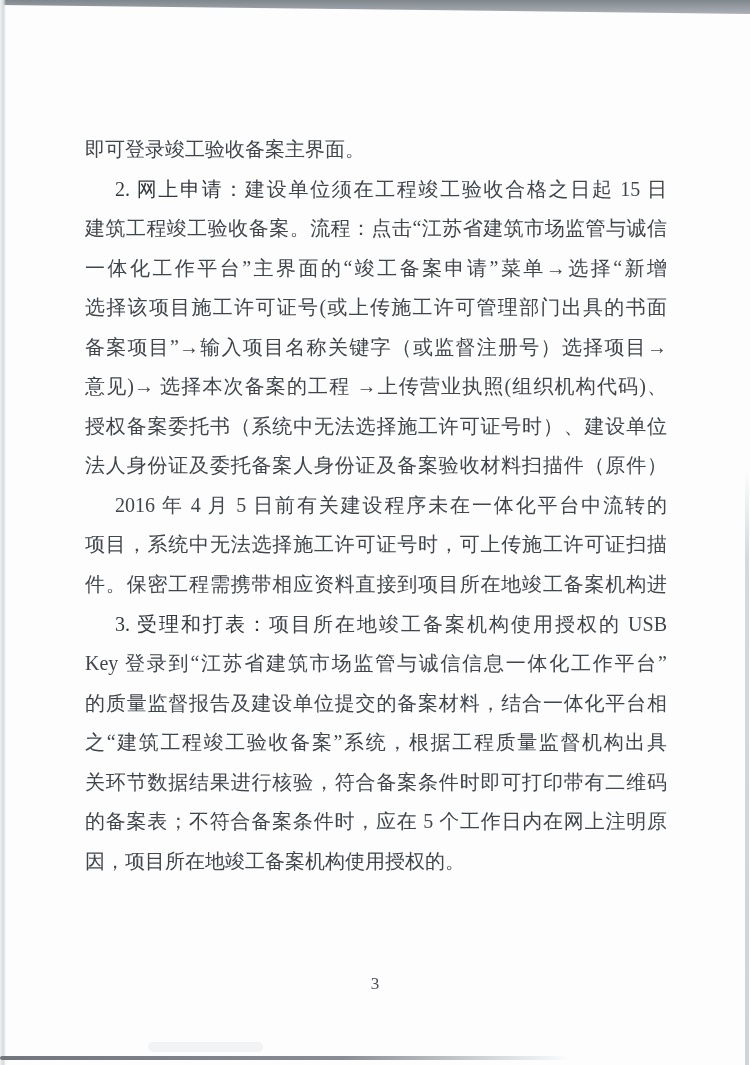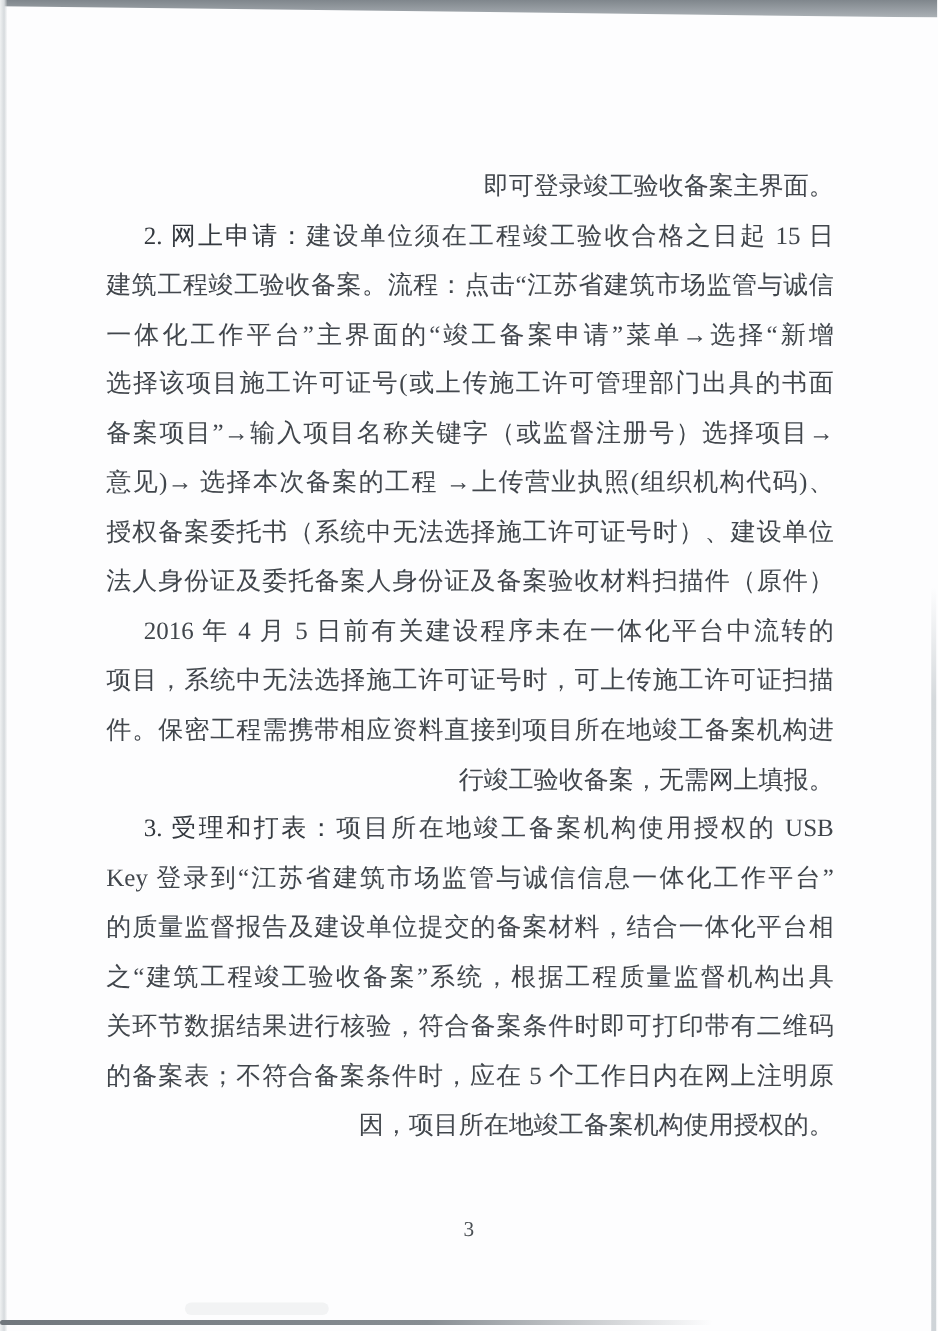--- a/index.html
+++ b/index.html
@@ -45,21 +45,21 @@
   
   .content {
     position: absolute; left: 85px; top: 130px; width: 582px;
     color: var(--text);
     font-size: 20px;
     letter-spacing: 0;
   }
   .line {
     height: 39.55px; line-height: 39.55px;
     overflow: hidden;
-    text-align: right;
+    text-align: left;
   }
   .line.justify { text-align: justify; text-align-last: justify; }
   .line.indent { text-indent: 30px; }
   .bold { font-weight: normal; color: var(--bold-text); }
 
   .page-number {
     position: absolute; top: 972px; left: 0; width: 750px;
     text-align: center;
     font-size: 17px; line-height: 24px;
     color: var(--page-num);
@@ -81,21 +81,20 @@
       <div class="line justify">建筑工程竣工验收备案。流程：点击“江苏省建筑市场监管与诚信</div>
       <div class="line justify">一体化工作平台”主界面的“竣工备案申请”菜单→选择“新增</div>
       <div class="line justify">选择该项目施工许可证号(或上传施工许可管理部门出具的书面</div>
       <div class="line justify">备案项目”→输入项目名称关键字（或监督注册号）选择项目→</div>
       <div class="line justify">意见)→ 选择本次备案的工程 →上传营业执照(组织机构代码)、</div>
       <div class="line justify">授权备案委托书（系统中无法选择施工许可证号时）、建设单位</div>
       <div class="line justify">法人身份证及委托备案人身份证及备案验收材料扫描件（原件）</div>
       <div class="line justify indent">2016 年 4 月 5 日前有关建设程序未在一体化平台中流转的</div>
       <div class="line justify">项目，系统中无法选择施工许可证号时，可上传施工许可证扫描</div>
       <div class="line justify">件。保密工程需携带相应资料直接到项目所在地竣工备案机构进</div>
-      <div class="line">行竣工验收备案，无需网上填报。</div>
       <div class="line justify indent"><span class="bold">3. 受理和打表：</span>项目所在地竣工备案机构使用授权的 USB</div>
       <div class="line justify">Key 登录到“江苏省建筑市场监管与诚信信息一体化工作平台”</div>
       <div class="line justify">的质量监督报告及建设单位提交的备案材料，结合一体化平台相</div>
       <div class="line justify">之“建筑工程竣工验收备案”系统，根据工程质量监督机构出具</div>
       <div class="line justify">关环节数据结果进行核验，符合备案条件时即可打印带有二维码</div>
       <div class="line justify">的备案表；不符合备案条件时，应在 5 个工作日内在网上注明原</div>
       <div class="line">因，项目所在地竣工备案机构使用授权的。</div>
     </div>
 
   <div class="page-number">3</div>

